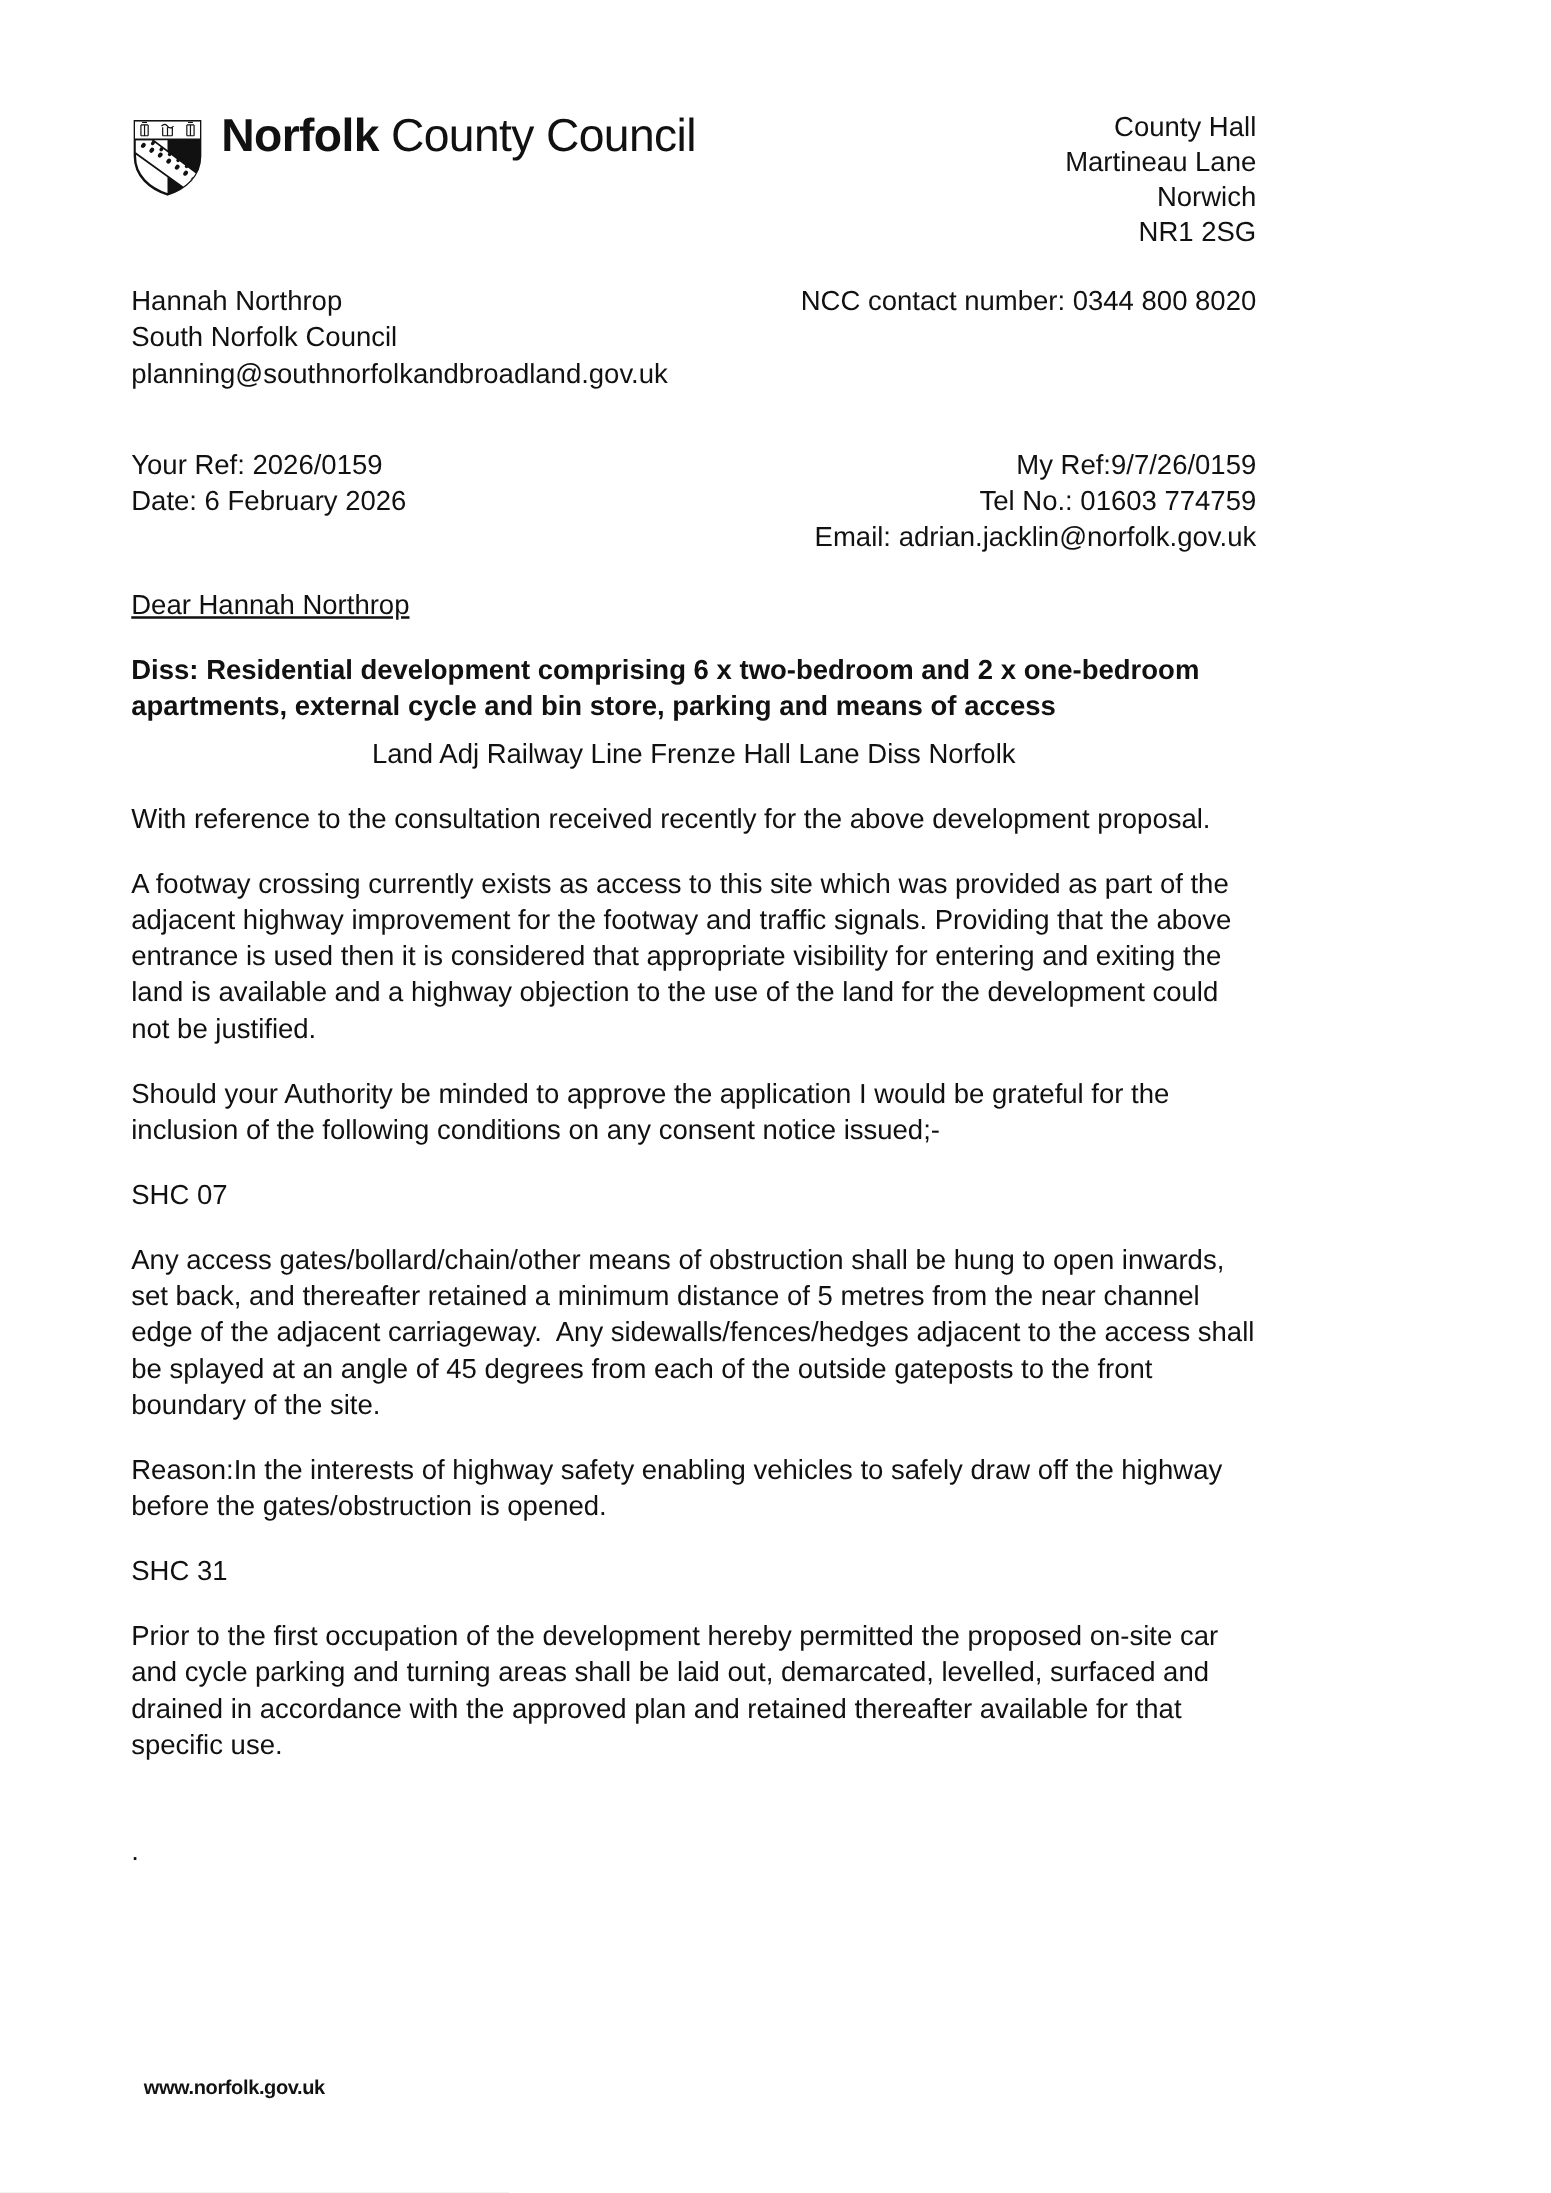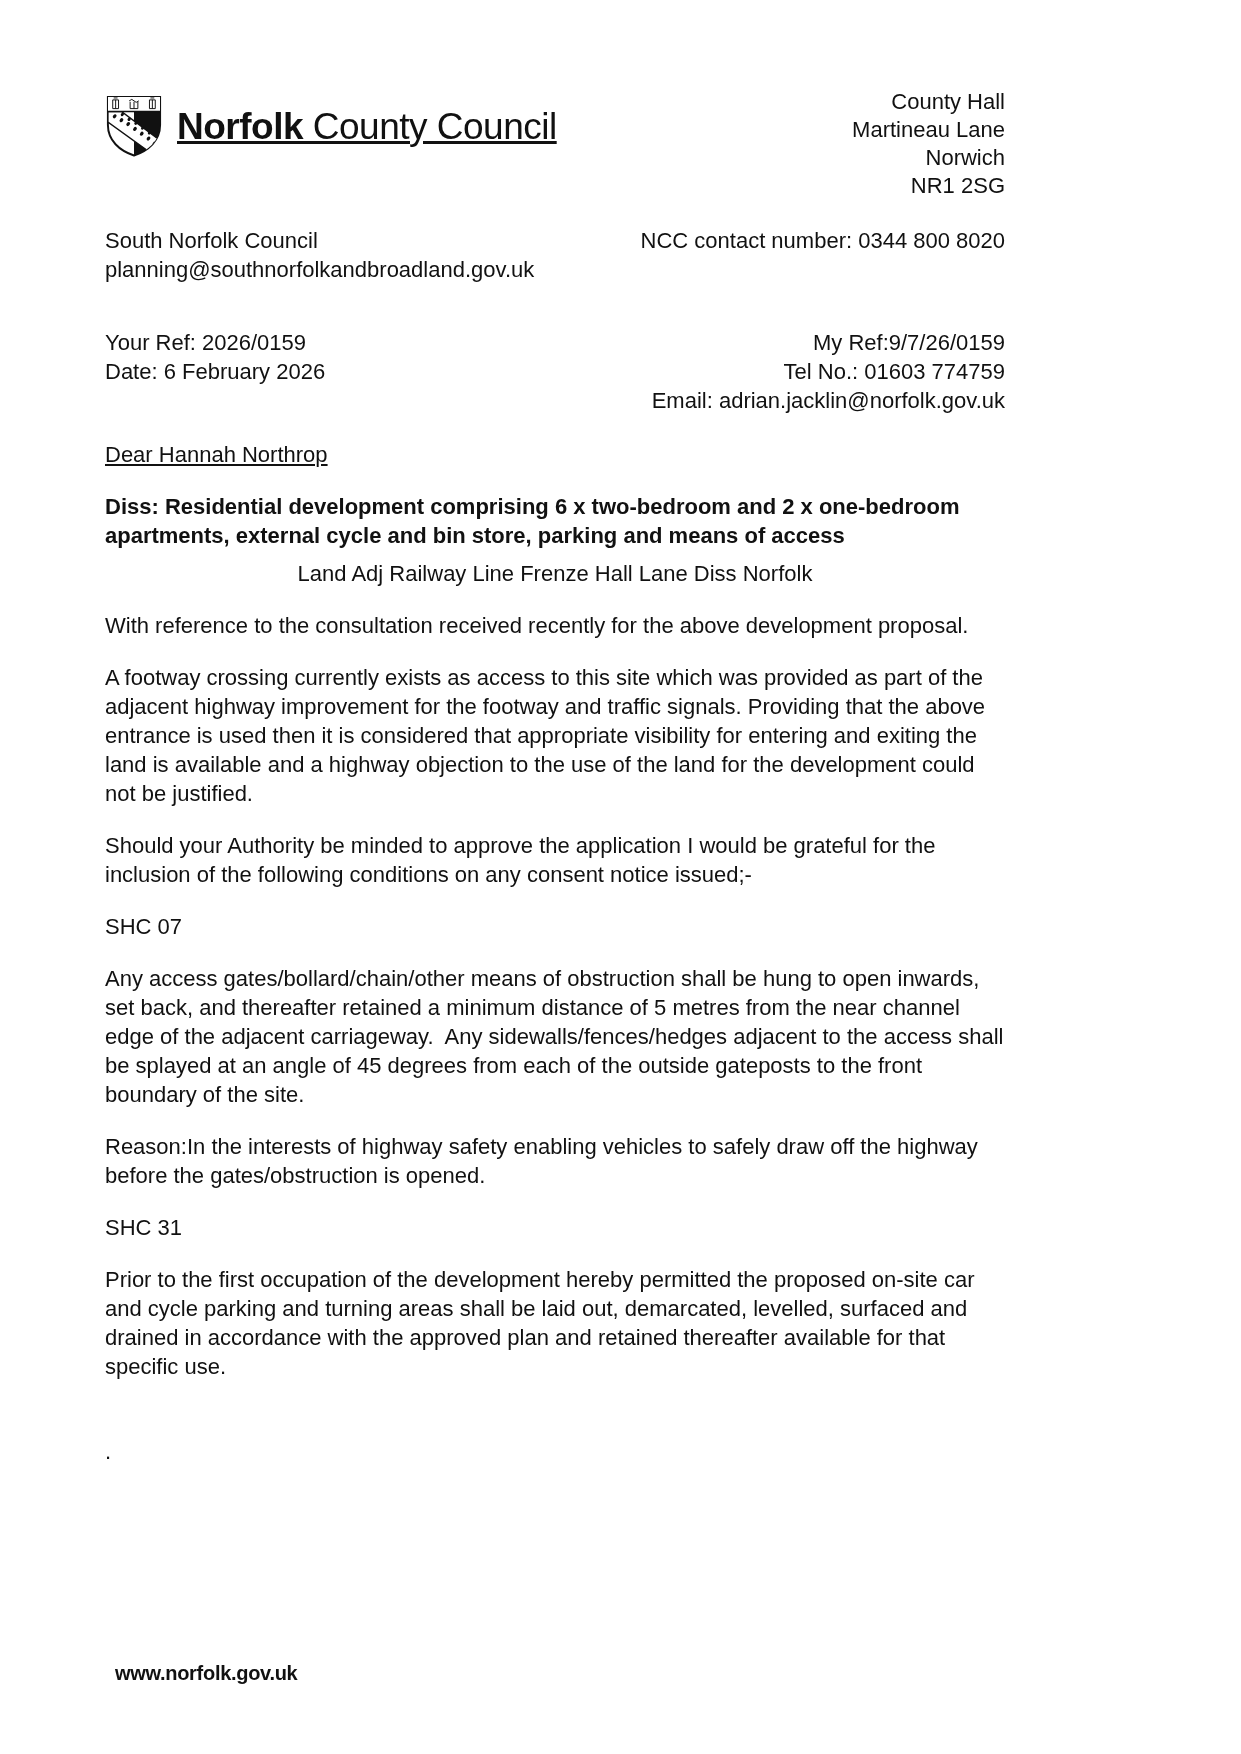--- a/index.html
+++ b/index.html
@@ -18,21 +18,21 @@
     margin-left: 105px;
     padding-top: 88px;
     font-size: 22px;
     line-height: 29px;
   }
   .row { display: flex; justify-content: space-between; }
   .right-col { text-align: right; }
 
   
   .header-row { align-items: flex-start; }
-  .logo-block { display: flex; align-items: center; margin-top: 6px; text-decoration: underline; }
+  .logo-block { display: flex; align-items: flex-start; margin-top: 6px; }
   .crest { width: 58px; height: 64px; flex: 0 0 auto; }
   .logo-text {
     margin-left: 14px;
     font-size: 37px;
     letter-spacing: -0.5px;
     white-space: nowrap;
   }
   .logo-text .bold-part { font-weight: 700; }
   .addr-line { line-height: 28px; }
 
@@ -43,21 +43,21 @@
   .salutation { margin-top: 25px; text-decoration: underline; }
   .subject { margin-top: 23px; font-weight: 700; }
   .subject2 { margin-top: 9px; font-weight: 400; text-align: center; }
   .para { margin-top: 23px; white-space: pre-wrap; }
   .dot-para { margin-top: 56px; }
 
   .footer-url {
     position: absolute;
     left: 115px;
     top: 1662px;
-    font-size: 20px;
+    font-size: 16px;
     font-weight: 700;
     letter-spacing: -0.3px;
   }
 </style>
 </head>
 <body>
 
 <div class="page">
   <div class="content">
 
@@ -106,20 +106,21 @@
       <div class="right-col">
         <div class="addr-line">County Hall</div>
         <div class="addr-line">Martineau Lane</div>
         <div class="addr-line">Norwich</div>
         <div class="addr-line">NR1 2SG</div>
       </div>
     </div>
 
     <div class="row recipient-row">
       <div>
+        <div>Hannah Northrop</div>
         <div>South Norfolk Council</div>
         <div>planning@southnorfolkandbroadland.gov.uk</div>
       </div>
       <div class="right-col">
         <div>NCC contact number: 0344 800 8020</div>
       </div>
     </div>
 
     <div class="row refs-row">
       <div>

